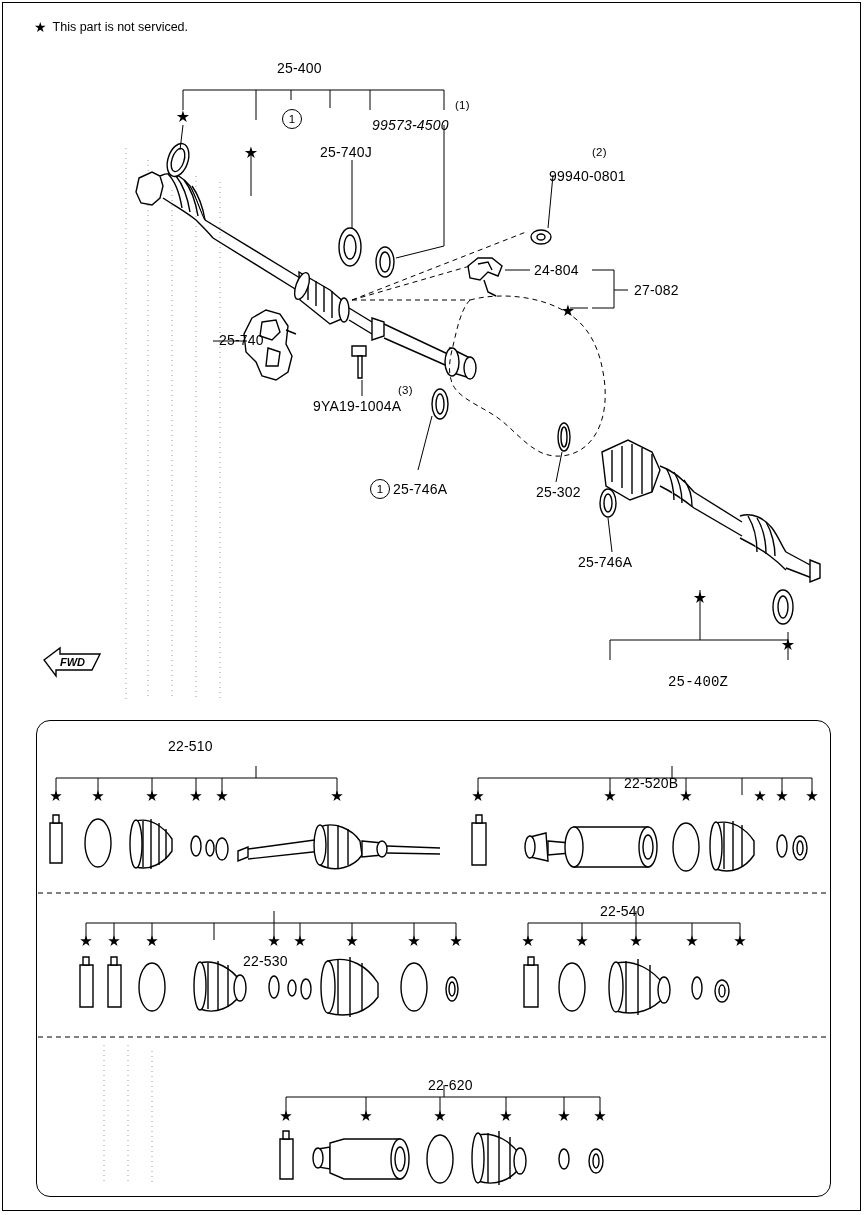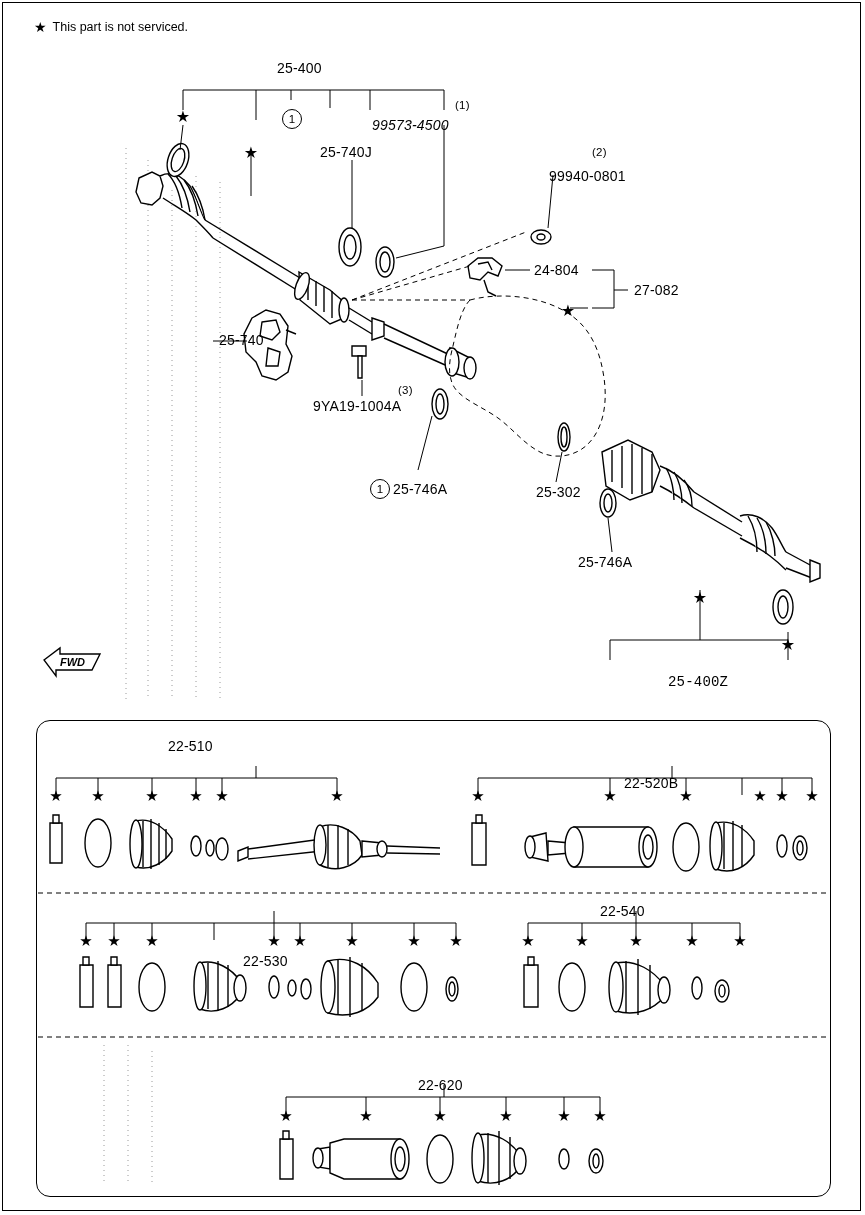--- a/index.html
+++ b/index.html
@@ -481,13 +481,13 @@
     <text x="506" y="406" font-size="15" text-anchor="middle">★</text>
     <text x="564" y="406" font-size="15" text-anchor="middle">★</text>
     <text x="600" y="406" font-size="15" text-anchor="middle">★</text>
   </g>
 </svg>
 
 <div class="lbl" style="left:168px;top:738px;">22-510</div>
 <div class="lbl" style="left:624px;top:738px;margin-top:37px;">22-520B</div>
 <div class="lbl" style="left:243px;top:953px;">22-530</div>
 <div class="lbl" style="left:600px;top:903px;">22-540</div>
-<div class="lbl" style="left:418px;top:1077px;text-align:right;">22-620</div>
+<div class="lbl" style="left:428px;top:1077px;text-align:right;">22-620</div>
 
 </body></html>

